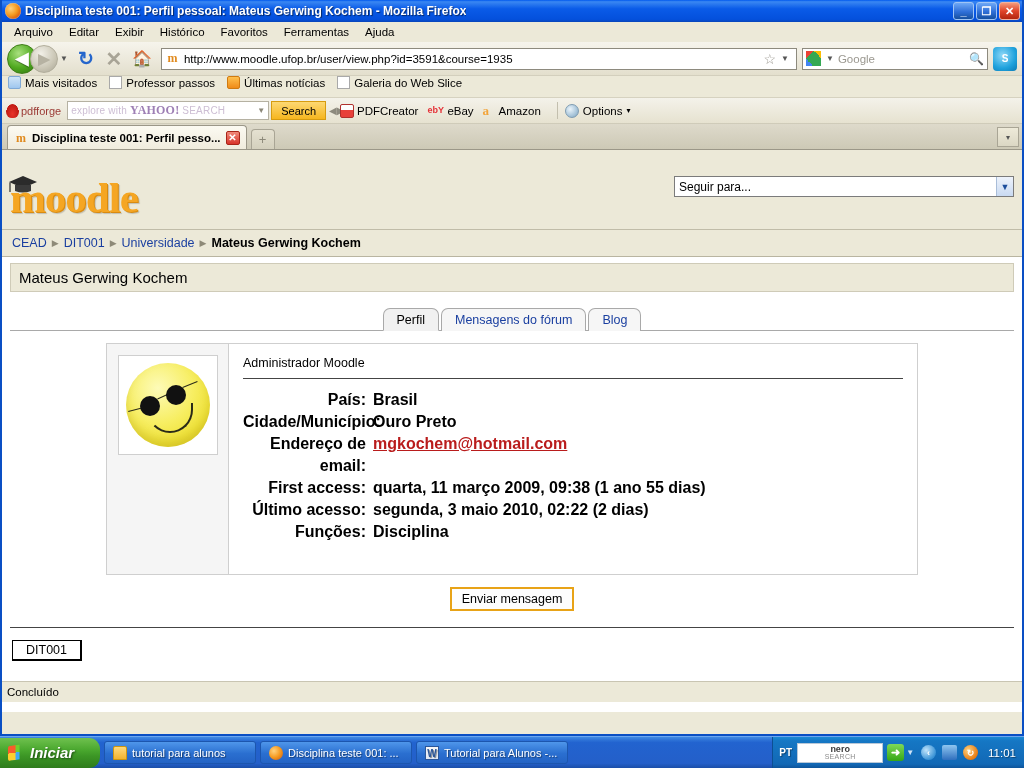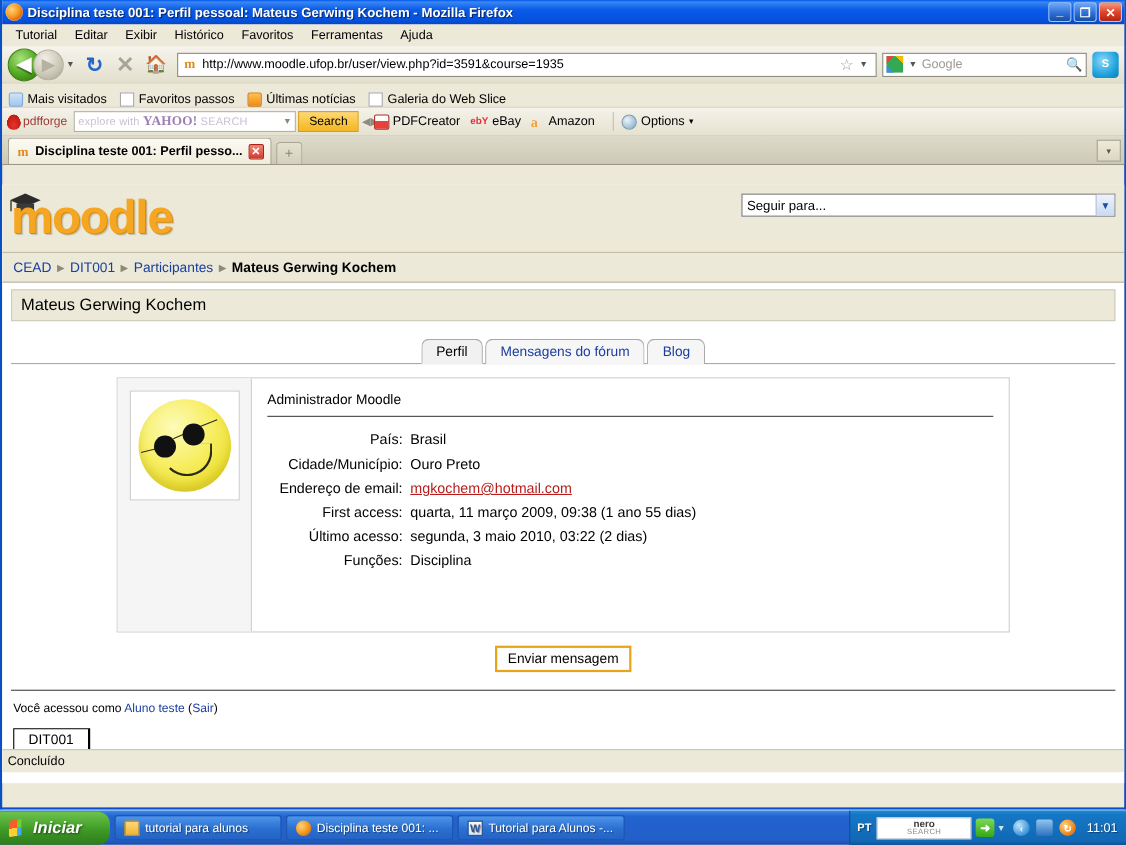--- a/index.html
+++ b/index.html
@@ -124,21 +124,21 @@
   .skypeico {
     width: 24px; height: 24px; margin-left: 5px; border-radius: 4px;
     background: radial-gradient(circle at 40% 35%, #8fd8f7, #1fa2dd 60%, #0a7ab4);
     color: #fff; font-size: 10px; font-weight: bold;
     display: flex; align-items: center; justify-content: center;
   }
 
   
   #bmbar {
     height: 22px; background: #ece9d8;
-    display: flex; align-items: flex-end; padding-left: 6px;
+    display: flex; align-items: flex-start; padding-left: 6px;
     font-size: 11.5px; border-bottom: 1px solid #d6d2c0;
   }
   #bmbar .bm { display: flex; align-items: center; margin-right: 12px; white-space: nowrap; }
   .bmico { width: 13px; height: 13px; margin-right: 4px; flex: 0 0 13px; }
   .ico-blue { background: linear-gradient(#cfe4f7, #9fc7ef); border: 1px solid #7fa9d6; border-radius: 2px; }
   .ico-page { background: #fff; border: 1px solid #a9a9a9; }
   .ico-rss  { background: linear-gradient(#ffc04d, #ef8b18); border: 1px solid #d07a10; border-radius: 2px; }
 
   
   #pftoolbar {
@@ -224,21 +224,21 @@
   }
 
   #moodlehead {
     height: 62px; background: #ece9d8;
     border-bottom: 1px solid #c0bca8;
     position: relative;
   }
   #logo {
     position: absolute; left: 8px; top: 6px;
     font-size: 43px; font-weight: bold; letter-spacing: -1px;
-    font-family: Liberation Sans, sans-serif;
+    font-family: Liberation Serif, serif;
     color: #f5a623;
     text-shadow: 1px 1px 0 #d98b10, 2px 2px 1px rgba(0,0,0,.18);
     line-height: 48px;
     text-align: center;
   }
   #capico {
     position: absolute; left: 4px; top: 6px;
     width: 34px; height: 20px;
   }
   #jumpmenu {
@@ -326,21 +326,21 @@
   .mouth {
     position: absolute; left: 21px; top: 40px; width: 46px; height: 30px;
     border: 2px solid #2a2a18; border-top: none;
     border-radius: 0 0 26px 26px;
     border-left-color: transparent;
   }
 
   #infocell { flex: 1; padding: 12px 14px 10px 14px; }
   #rolename { font-size: 12.5px; color: #000; margin-bottom: 8px; }
   #hrline { height: 1px; background: #444; margin-bottom: 10px; }
-  .frow { display: flex; font-size: 13px; line-height: 22px; }
+  .frow { display: flex; font-size: 16px; line-height: 22px; font-weight: bold; }
   .flabel { width: 130px; flex: 0 0 130px; text-align: right; padding-right: 7px; color: #000; }
   .fval { color: #000; }
   .fval a { color: #b91c1c; text-decoration: none; }
   .fval a.ul { text-decoration: underline; }
 
   
   #sendrow { display: flex; justify-content: center; margin-top: 10px; }
   #sendbtn {
     padding: 3px 10px; font-size: 12.5px;
     background: #fdfdfd;
@@ -443,21 +443,21 @@
     <div class="ffico"></div>
     <div class="ttl">Disciplina teste 001: Perfil pessoal: Mateus Gerwing Kochem - Mozilla Firefox</div>
     <div id="wbtns">
       <div class="wbtn">_</div>
       <div class="wbtn">❐</div>
       <div class="wbtn close">✕</div>
     </div>
   </div>
 
   <div id="menubar">
-    <div class="mi">Tutorial</div>
+    <div class="mi">Arquivo</div>
     <div class="mi">Editar</div>
     <div class="mi">Exibir</div>
     <div class="mi">Histórico</div>
     <div class="mi">Favoritos</div>
     <div class="mi">Ferramentas</div>
     <div class="mi">Ajuda</div>
   </div>
 
   <div id="navbar">
     <div class="backbtn">◀</div>
@@ -483,21 +483,21 @@
     <div class="skypeico">S</div>
   </div>
 
   <div id="bmbar">
     <div class="bm">
       <span class="bmico ico-blue"></span>
       <span>Mais visitados</span>
     </div>
     <div class="bm">
       <span class="bmico ico-page"></span>
-      <span>Favoritos passos</span>
+      <span>Professor passos</span>
     </div>
     <div class="bm">
       <span class="bmico ico-rss"></span>
       <span>Últimas notícias</span>
     </div>
     <div class="bm">
       <span class="bmico ico-page"></span>
       <span>Galeria do Web Slice</span>
     </div>
   </div>
@@ -560,21 +560,21 @@
         <span class="jlabel">Seguir para...</span>
         <span class="jarrow">▼</span>
       </div>
     </div>
 
     <div id="crumbbar">
       <a href="#">CEAD</a>
       <span class="sep">▶</span>
       <a href="#">DIT001</a>
       <span class="sep">▶</span>
-      <a href="#">Participantes</a>
+      <a href="#">Universidade</a>
       <span class="sep">▶</span>
       <span class="cur">Mateus Gerwing Kochem</span>
     </div>
 
     <div id="pagetitlebar">Mateus Gerwing Kochem</div>
 
     <div id="tabrow">
       <div class="tabline"></div>
       <div class="ptab active">Perfil</div>
       <div class="ptab">Mensagens do fórum</div>
@@ -612,38 +612,35 @@
           <div class="fval">
             <a href="#" class="ul">mgkochem@hotmail.com</a>
           </div>
         </div>
         <div class="frow">
           <div class="flabel">First access:</div>
           <div class="fval">quarta, 11 março 2009, 09:38  (1 ano 55 dias)</div>
         </div>
         <div class="frow">
           <div class="flabel">Último acesso:</div>
-          <div class="fval">segunda, 3 maio 2010, 03:22  (2 dias)</div>
+          <div class="fval">segunda, 3 maio 2010, 02:22  (2 dias)</div>
         </div>
         <div class="frow">
           <div class="flabel">Funções:</div>
           <div class="fval">Disciplina</div>
         </div>
       </div>
     </div>
 
     <div id="sendrow">
       <div id="sendbtn">Enviar mensagem</div>
     </div>
 
     <div id="footsep"></div>
 
-    <div id="loginfo">
-      <span>Você acessou como </span><a href="#">Aluno teste</a><span> (</span><a href="#">Sair</a><span>)</span>
-    </div>
 
     <div id="homebtn">DIT001</div>
 
     <div id="statusbar">
       <span>Concluído</span>
     </div>
   </div>
 </div>
 
 <div id="taskbar">

